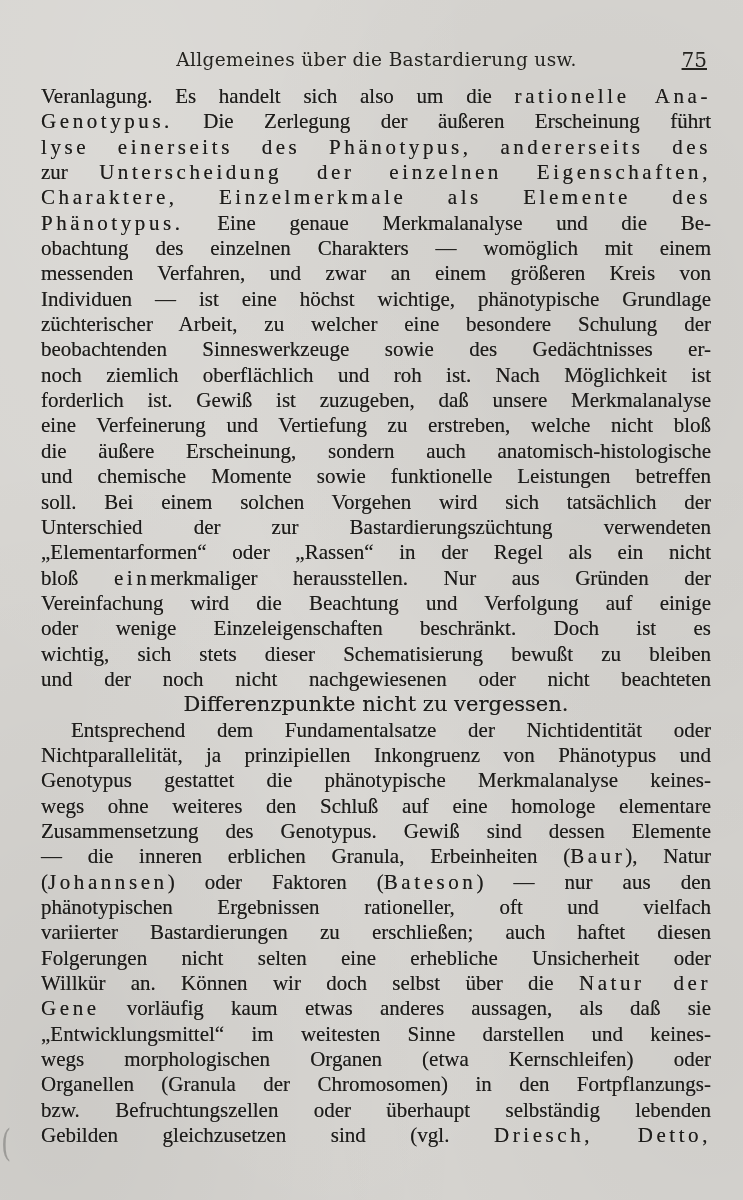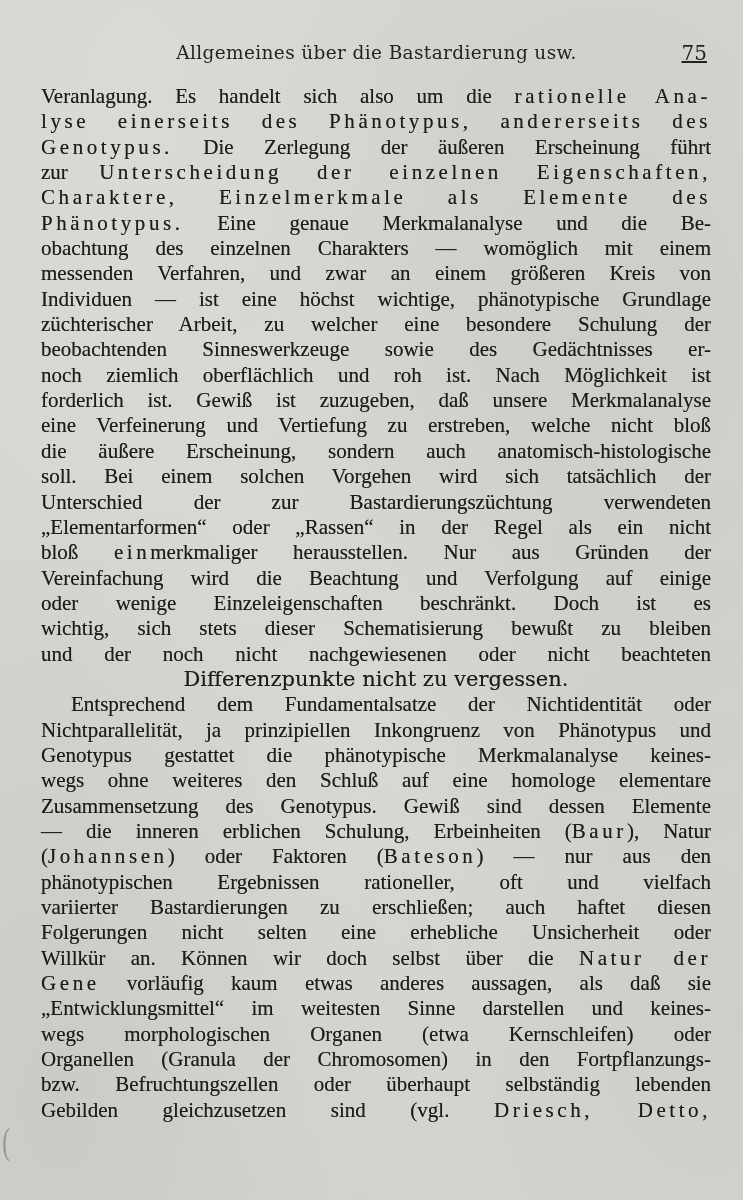--- a/index.html
+++ b/index.html
@@ -9,21 +9,21 @@
     overflow:hidden;
     font-family:"DejaVu Serif","Liberation Serif",serif;
     background-color:#d7d5d1;
     background-image:
       radial-gradient(ellipse at 18% 8%,  rgba(255,255,255,.10), transparent 42%),
       radial-gradient(ellipse at 82% 28%, rgba(0,0,0,.04),       transparent 46%),
       radial-gradient(ellipse at 45% 62%, rgba(255,255,255,.08), transparent 50%),
       radial-gradient(ellipse at 8% 92%,  rgba(0,0,0,.05),       transparent 42%),
       radial-gradient(ellipse at 95% 85%, rgba(0,0,0,.035),      transparent 40%);
   }
-  .header{position:absolute;top:42px;left:40px;right:30px;height:26px;}
+  .header{position:absolute;top:49px;left:40px;right:30px;height:26px;}
   .header .title{
     position:absolute;left:0;right:0;text-align:center;
     font-size:18.5px;letter-spacing:.02em;color:#24231f;
   }
   .header .pagenum{
     position:absolute;right:6px;top:-1px;font-size:20px;color:#24231f;text-decoration:underline;
   }
   .body{
     position:absolute;top:84px;left:41px;width:670px;color:#1d1c1a;
     text-shadow:0 0 .5px rgba(20,20,20,.55);
@@ -45,51 +45,52 @@
 <body>
 
 <div class="page" style="background-color: rgb(215, 213, 209);">
   <div class="header">
     <div class="title">Allgemeines über die Bastardierung usw.</div>
     <div class="pagenum">75</div>
   </div>
   <div class="body" style="color: rgb(29, 28, 26);">
       <div>
         <div class="line just"><span>Veranlagung.  Es handelt sich also um die </span><span class="sperr">rationelle Ana-</span></div>
+        <div class="line just"><span class="sperr">Genotypus.</span><span>  Die Zerlegung der äußeren Erscheinung führt</span></div>
         <div class="line just"><span class="sperr">lyse einerseits des Phänotypus, andererseits des</span></div>
-        <div class="line just"><span class="sperr">Genotypus.</span><span>  Die Zerlegung der äußeren Erscheinung führt</span></div>
         <div class="line just"><span>zur </span><span class="sperr">Unterscheidung der einzelnen Eigenschaften,</span></div>
         <div class="line just"><span class="sperr">Charaktere, Einzelmerkmale als Elemente des</span></div>
         <div class="line just"><span class="sperr">Phänotypus.</span><span>  Eine genaue Merkmalanalyse und die Be-</span></div>
         <div class="line just"><span>obachtung des einzelnen Charakters — womöglich mit einem</span></div>
         <div class="line just"><span>messenden Verfahren, und zwar an einem größeren Kreis von</span></div>
         <div class="line just"><span>Individuen — ist eine höchst wichtige, phänotypische Grundlage</span></div>
         <div class="line just"><span>züchterischer Arbeit, zu welcher eine besondere Schulung der</span></div>
         <div class="line just"><span>beobachtenden Sinneswerkzeuge sowie des Gedächtnisses er-</span></div>
         <div class="line just"><span>noch ziemlich oberflächlich und roh ist.  Nach Möglichkeit ist</span></div>
         <div class="line just"><span>forderlich ist.  Gewiß ist zuzugeben, daß unsere Merkmalanalyse</span></div>
         <div class="line just"><span>eine Verfeinerung und Vertiefung zu erstreben, welche nicht bloß</span></div>
         <div class="line just"><span>die äußere Erscheinung, sondern auch anatomisch-histologische</span></div>
+        <div class="line just"><span>und chemische Momente sowie funktionelle Leistungen betreffen</span></div>
         <div class="line just"><span>soll.  Bei einem solchen Vorgehen wird sich tatsächlich der</span></div>
         <div class="line just"><span>Unterschied der zur Bastardierungszüchtung verwendeten</span></div>
         <div class="line just"><span>„Elementarformen“ oder „Rassen“ in der Regel als ein nicht</span></div>
         <div class="line just"><span>bloß </span><span class="sperr">ein</span><span>merkmaliger herausstellen.  Nur aus Gründen der</span></div>
         <div class="line just"><span>Vereinfachung wird die Beachtung und Verfolgung auf einige</span></div>
         <div class="line just"><span>oder wenige Einzeleigenschaften beschränkt.  Doch ist es</span></div>
         <div class="line just"><span>wichtig, sich stets dieser Schematisierung bewußt zu bleiben</span></div>
         <div class="line just"><span>und der noch nicht nachgewiesenen oder nicht beachteten</span></div>
         <div class="line plain"><span>Differenzpunkte nicht zu vergessen.</span></div>
       </div>
       <div>
         <div class="line just indent"><span>Entsprechend dem Fundamentalsatze der Nichtidentität oder</span></div>
         <div class="line just"><span>Nichtparallelität, ja prinzipiellen Inkongruenz von Phänotypus und</span></div>
         <div class="line just"><span>Genotypus gestattet die phänotypische Merkmalanalyse keines-</span></div>
         <div class="line just"><span>wegs ohne weiteres den Schluß auf eine homologe elementare</span></div>
         <div class="line just"><span>Zusammensetzung des Genotypus.  Gewiß sind dessen Elemente</span></div>
-        <div class="line just"><span>— die inneren erblichen Schulung, Erbeinheiten (</span><span class="sperr">Baur</span><span>), Natur</span></div>
+        <div class="line just"><span>— die inneren erblichen Granula, Erbeinheiten (</span><span class="sperr">Baur</span><span>), Natur</span></div>
         <div class="line just"><span>(</span><span class="sperr">Johannsen</span><span>) oder Faktoren (</span><span class="sperr">Bateson</span><span>) — nur aus den</span></div>
         <div class="line just"><span>phänotypischen Ergebnissen rationeller, oft und vielfach</span></div>
         <div class="line just"><span>variierter Bastardierungen zu erschließen; auch haftet diesen</span></div>
         <div class="line just"><span>Folgerungen nicht selten eine erhebliche Unsicherheit oder</span></div>
         <div class="line just"><span>Willkür an.  Können wir doch selbst über die </span><span class="sperr">Natur der</span></div>
         <div class="line just"><span class="sperr">Gene</span><span> vorläufig kaum etwas anderes aussagen, als daß sie</span></div>
         <div class="line just"><span>„Entwicklungsmittel“ im weitesten Sinne darstellen und keines-</span></div>
         <div class="line just"><span>wegs morphologischen Organen (etwa Kernschleifen) oder</span></div>
         <div class="line just"><span>Organellen (Granula der Chromosomen) in den Fortpflanzungs-</span></div>
         <div class="line just"><span>bzw. Befruchtungszellen oder überhaupt selbständig lebenden</span></div>

